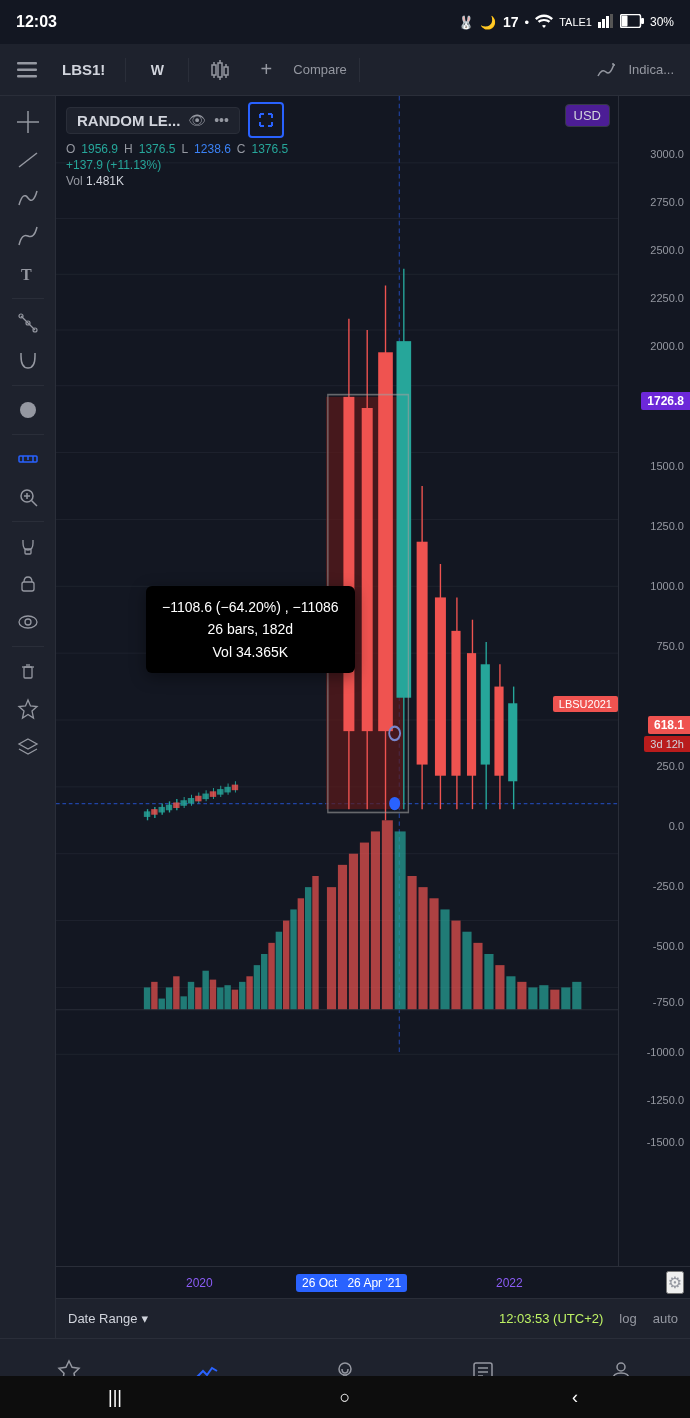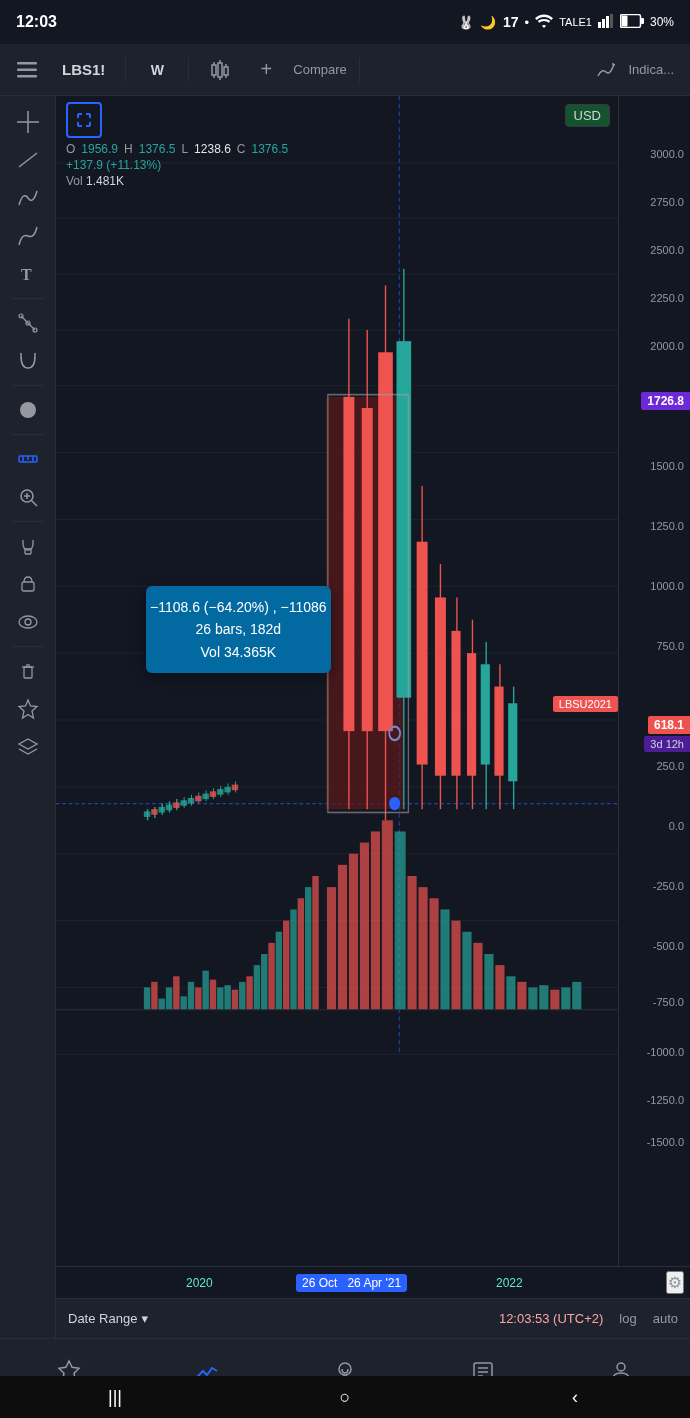--- a/index.html
+++ b/index.html
@@ -185,21 +185,21 @@
       color: #9598a1;
       margin-top: 2px;
     }
     .vol-val { color: #d1d4dc; }
 
     
     .currency-badge {
       position: absolute;
       top: 8px;
       right: 8px;
-      background: #14532d;
+      background: #4c1d95;
       border: 1px solid #363a45;
       border-radius: 4px;
       padding: 3px 8px;
       font-size: 13px;
       color: #d1d4dc;
     }
     .price-label {
       font-size: 11px;
       color: #9598a1;
       text-align: right;
@@ -231,55 +231,55 @@
       background: #ef5350;
       color: #fff;
       font-size: 12px;
       font-weight: 600;
       padding: 2px 6px;
       border-radius: 2px 0 0 2px;
     }
     .timeframe-badge {
       position: absolute;
       right: 0;
-      background: #4c1d95;
+      background: #b91c1c;
       color: #d1d4dc;
       font-size: 11px;
       padding: 2px 6px;
       border-radius: 2px 0 0 2px;
     }
 
     
     .chart-tooltip {
       position: absolute;
-      background: #0369a1;
+      background: #000000;
       color: #fff;
       border-radius: 6px;
-      padding: 10px 4px;
+      padding: 10px 16px;
       font-size: 14px;
       line-height: 1.6;
       text-align: center;
       font-weight: 500;
       box-shadow: 0 4px 16px rgba(0,0,0,0.4);
     }
 
     
     .date-bar {
       height: 32px;
       background: #131722;
       border-top: 1px solid #2a2e39;
       display: flex;
       align-items: center;
       padding: 0 8px;
       gap: 0;
       position: relative;
     }
     .date-label {
       font-size: 12px;
-      color: #5eead4;
+      color: #8b5cf6;
       position: absolute;
     }
     .date-selected {
       background: #2962ff;
       color: #fff;
       font-size: 12px;
       border-radius: 3px;
       padding: 2px 6px;
       position: absolute;
     }
@@ -303,21 +303,21 @@
     .date-range-btn {
       display: flex;
       align-items: center;
       gap: 4px;
       font-size: 13px;
       color: #d1d4dc;
     }
     .timestamp {
       margin-left: auto;
       font-size: 13px;
-      color: #fca5a5;
+      color: #bef264;
     }
     .log-btn, .auto-btn {
       font-size: 13px;
       color: #9598a1;
       background: transparent;
       border: none;
       cursor: pointer;
     }
 
     
@@ -604,33 +604,38 @@
     </div>
 
     <div class="chart-main">
 
       <div class="chart-area-wrapper">
 
         <div class="chart-svg-area">
 
           <div class="ohlc-bar">
             <div class="symbol-row">
+              <div class="symbol-box">
+                <span class="symbol-name">RANDOM LE...</span>
+                <span class="eye-icon">👁</span>
+                <span class="more-icon">•••</span>
+              </div>
               <div class="expand-btn">
                 <svg width="16" height="16" viewBox="0 0 16 16" fill="none" stroke="#2962ff" stroke-width="2">
                     <path d="M2 2 L6 2 M2 2 L2 6 M10 2 L14 2 M14 2 L14 6 M2 10 L2 14 M2 14 L6 14 M14 10 L14 14 M10 14 L14 14"></path>
                   </svg>
               </div>
             </div>
             <div class="ohlc-values">
               <span style="color:#9598a1">O</span>
               <span style="color:#26a69a">1956.9</span>
               <span style="color:#9598a1">H</span>
               <span style="color:#26a69a">1376.5</span>
               <span style="color:#9598a1">L</span>
-              <span style="color:#e5e5e5">1238.6</span>
+              <span style="color:#3b82f6">1238.6</span>
               <span style="color:#9598a1">C</span>
               <span style="color:#26a69a">1376.5</span>
             </div>
             <div class="change-positive">+137.9 (+11.13%)</div>
             <div class="vol-row">
               <span>Vol </span>
               <span class="vol-val">1.481K</span>
             </div>
           </div>
 

